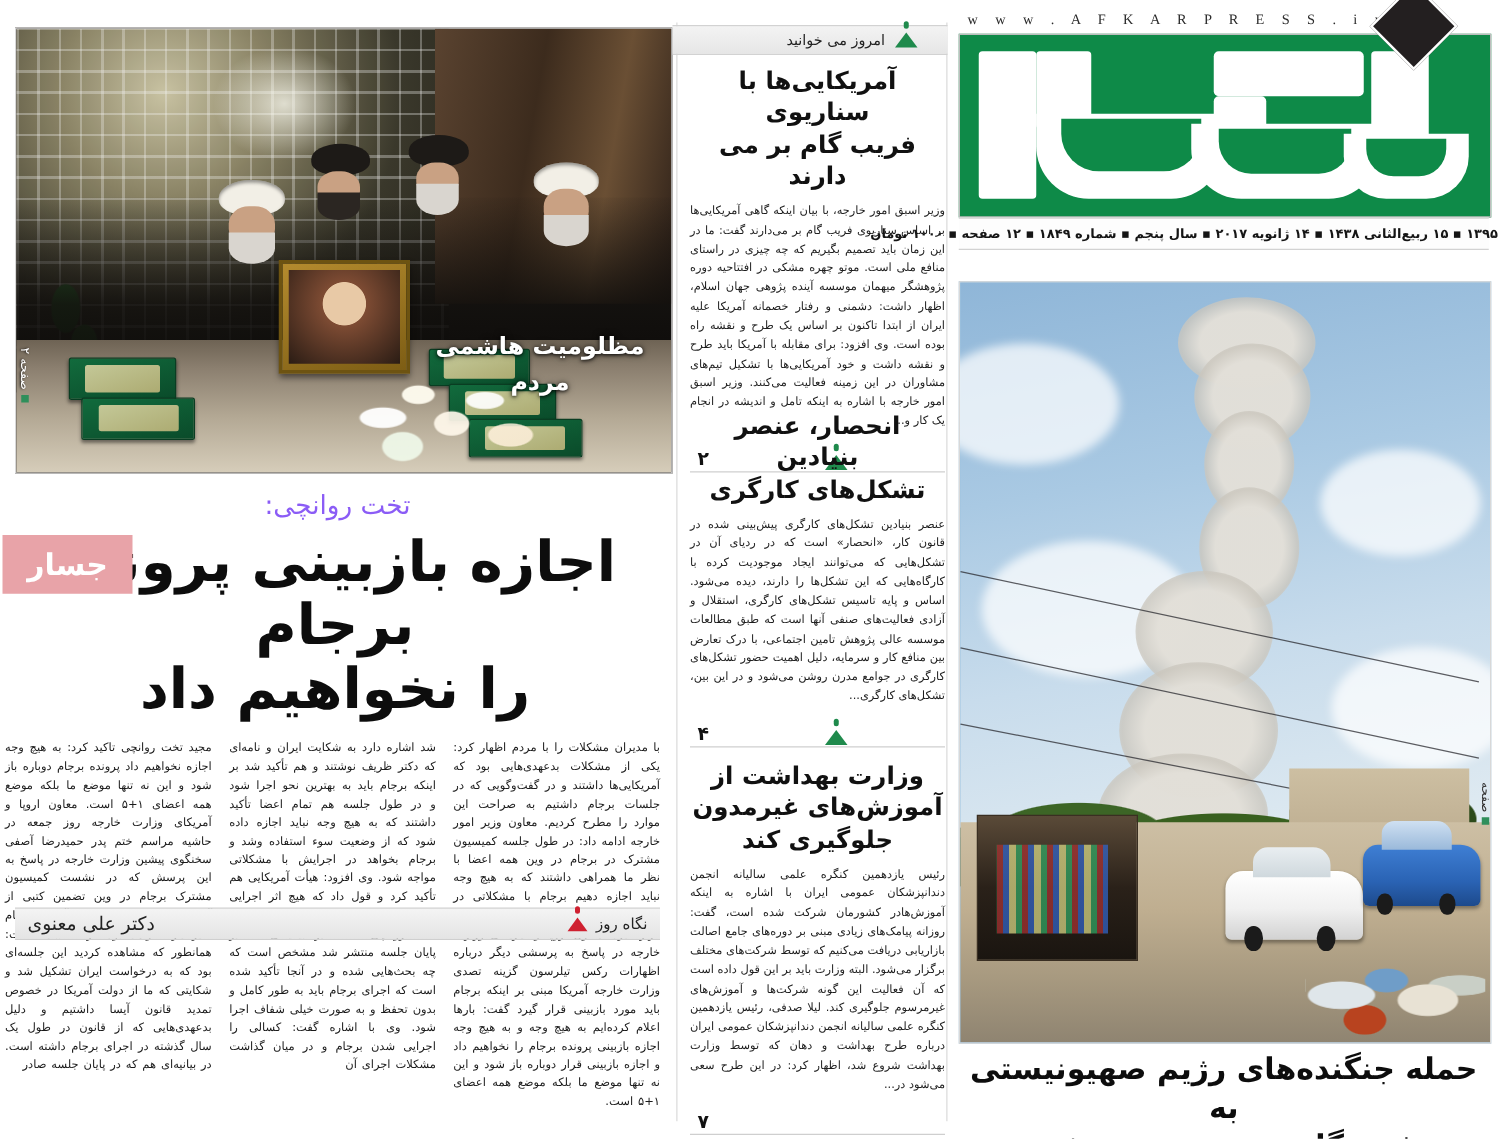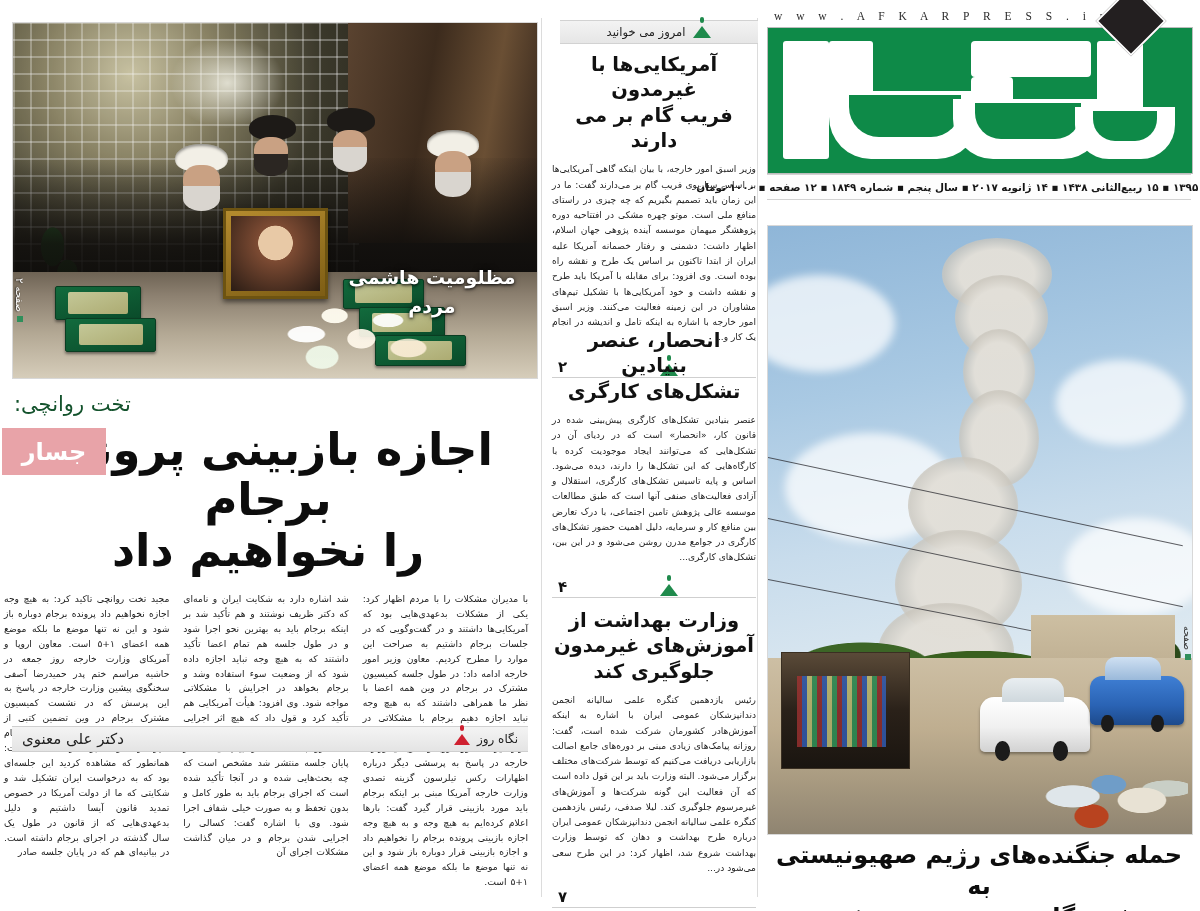--- a/index.html
+++ b/index.html
@@ -94,21 +94,21 @@
     position:absolute;left:1px;top:255px;
     writing-mode:vertical-rl;
     font-size:10px;color:#fff;letter-spacing:1px;
     text-shadow:0 1px 2px rgba(0,0,0,.9);
     display:flex;align-items:center;gap:4px;
   }
   .side-page-tag .sq{width:6px;height:6px;background:#2f8f5b;display:inline-block;}
 
   .kicker{
     position:absolute;right:14px;top:392px;width:512px;
-    text-align:left;font-size:21px;color:#14532d;direction:rtl;
+    text-align:center;font-size:21px;color:#8b5cf6;direction:rtl;
     font-weight:normal;
   }
 
   .headline{
     position:absolute;right:8px;top:425px;width:528px;
     text-align:center;direction:rtl;color:#0d0d0d;
     font-weight:bold;line-height:1.12;
     font-size:45px;letter-spacing:-1px;
   }
   .headline .l2{display:block;}
@@ -147,25 +147,25 @@
     position:relative;
   }
   .tri-red:before{
     content:"";position:absolute;left:-2px;top:-9px;width:4px;height:6px;background:#cf2030;border-radius:2px;
   }
 
   
   .mid-col{position:absolute;left:545px;top:0;width:215px;height:911px;padding:0;box-sizing:border-box;}
 
   .mid-header{
-    position:absolute;right:2px;top:20px;width:198px;height:24px;
+    position:absolute;right:2px;top:20px;width:220px;height:24px;
     background:linear-gradient(180deg,#f3f3f3,#e6e6e6);
     border-top:1px solid #d2d2d2;border-bottom:1px solid #d2d2d2;
-    display:flex;align-items:center;justify-content:center;
-    gap:8px;padding:0 8px;box-sizing:border-box;direction:rtl;
+    display:flex;align-items:center;justify-content:flex-start;
+    gap:8px;padding:0 24px;box-sizing:border-box;direction:rtl;
   }
   .mid-header-label{font-size:11.5px;color:#222;}
   .tri-green{
     width:0;height:0;border-left:9px solid transparent;border-right:9px solid transparent;
     border-bottom:12px solid #1f8a4c;position:relative;
   }
   .tri-green:before{
     content:"";position:absolute;left:-2px;top:-9px;width:4px;height:6px;background:#1f8a4c;border-radius:2px;
   }
 
@@ -448,21 +448,21 @@
 
   <div class="mid-col">
 
     <div class="mid-header">
       <span class="tri-green"></span>
       <span class="mid-header-label">امروز می خوانید</span>
     </div>
 
     <div class="mid-item" style="top:52px;">
       <div class="mi-title">
-        <span>آمریکایی‌ها با غیرمدون</span><br>
+        <span>آمریکایی‌ها با سناریوی</span><br>
         <span>فریب گام بر می دارند</span>
       </div>
       <div class="mi-body">وزیر اسبق امور خارجه، با بیان اینکه گاهی آمریکایی‌ها بر اساس سناریوی فریب گام بر می‌دارند گفت: ما در این زمان باید تصمیم بگیریم که چه چیزی در راستای منافع ملی است. موتو چهره مشکی در افتتاحیه دوره پژوهشگر میهمان موسسه آینده پژوهی جهان اسلام، اظهار داشت: دشمنی و رفتار خصمانه آمریکا علیه ایران از ابتدا تاکنون بر اساس یک طرح و نقشه راه بوده است. وی افزود: برای مقابله با آمریکا باید طرح و نقشه داشت و خود آمریکایی‌ها با تشکیل تیم‌های مشاوران در این زمینه فعالیت می‌کنند. وزیر اسبق امور خارجه با اشاره به اینکه تامل و اندیشه در انجام یک کار و...</div>
       <div class="mi-foot">
         <span class="tri-green"></span>
         <span class="pgnum">۲</span>
       </div>
     </div>
 
     <div class="mid-item" style="top:328px;">

